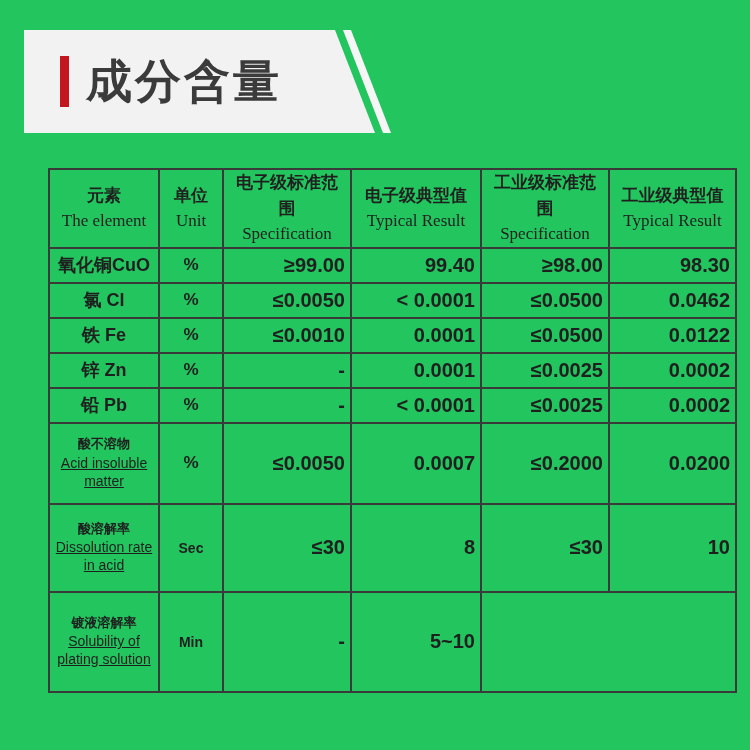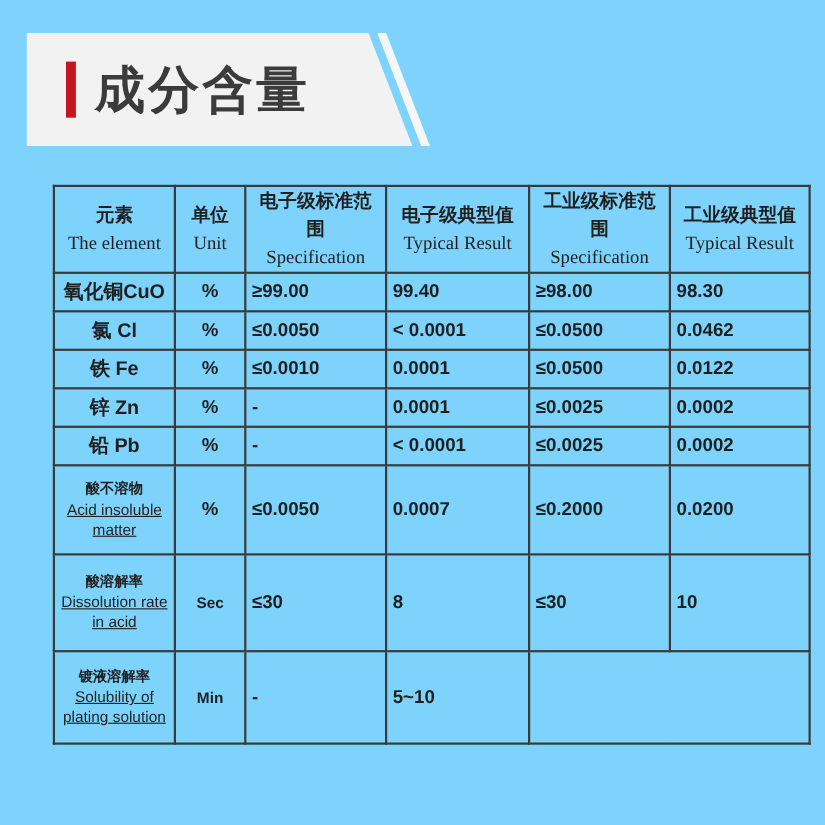--- a/index.html
+++ b/index.html
@@ -1,17 +1,17 @@
 <!DOCTYPE html>
 <html><head>
 <meta charset="utf-8">
 <style>
   html,body{margin:0;padding:0;background:#ffffff;}
   body{font-family:"Liberation Sans","DejaVu Sans",sans-serif;color:#1f1f1f;}
-  .page{position:relative;width:750px;height:750px;background:#7dd3fc;overflow:hidden;}
+  .page{position:relative;width:750px;height:750px;background:#22c55e;overflow:hidden;}
 
   
   .banner{position:absolute;left:24px;top:30px;width:400px;height:103px;}
   .banner-main{position:absolute;left:0;top:0;width:100%;height:100%;
     background:#f2f2f2;
     clip-path:polygon(0 0,311px 0,351px 103px,0 103px);}
   .banner-sliver{position:absolute;left:0;top:0;width:100%;height:100%;
     background:#f6f6f6;
     clip-path:polygon(319px 0,327px 0,367px 103px,359px 103px);}
   .accent-bar{position:absolute;left:36px;top:26px;width:9px;height:51px;background:#c4161f;}
@@ -19,31 +19,31 @@
     font-size:46px;font-weight:600;letter-spacing:3px;color:#3b3b3b;}
 
   
   table.spec{position:absolute;left:48px;top:168px;width:687px;
     border-collapse:collapse;table-layout:fixed;}
   table.spec th,table.spec td{border:2px solid #3a3a3a;padding:0 5px;overflow:hidden;}
   table.spec thead tr{height:77px;font-family:Liberation Serif, serif;}
   table.spec tbody tr{height:35px;}
   table.spec tbody tr.tall-1{height:81px;}
   table.spec tbody tr.tall-2{height:88px;}
-  table.spec tbody tr.tall-3{height:84px;}
+  table.spec tbody tr.tall-3{height:100px;}
 
   th .hd-zh{font-size:17px;font-weight:700;line-height:1.5;text-align:center;}
   th .hd-en{font-size:17px;font-weight:500;line-height:1.5;text-align:center;}
 
   td.el{text-align:center;font-size:18px;font-weight:600;}
   td.el .el-zh{font-size:13px;font-weight:700;line-height:1.35;font-family:Liberation Mono, monospace;}
   td.el .el-en{font-size:14px;font-weight:500;line-height:1.3;text-decoration:underline;}
   td.unit{text-align:center;font-size:17px;font-weight:600;}
   td.unit.small{font-size:14px;}
-  td.val{text-align:left;font-size:17px;font-weight:600;padding-right:6px;white-space:nowrap;}
+  td.val{text-align:right;font-size:20px;font-weight:600;padding-right:6px;white-space:nowrap;}
 </style>
 </head>
 <body>
 
 <div class="page">
 
   <div class="banner">
     <div class="banner-main"></div>
     <div class="banner-sliver"></div>
     <div class="accent-bar"></div>

